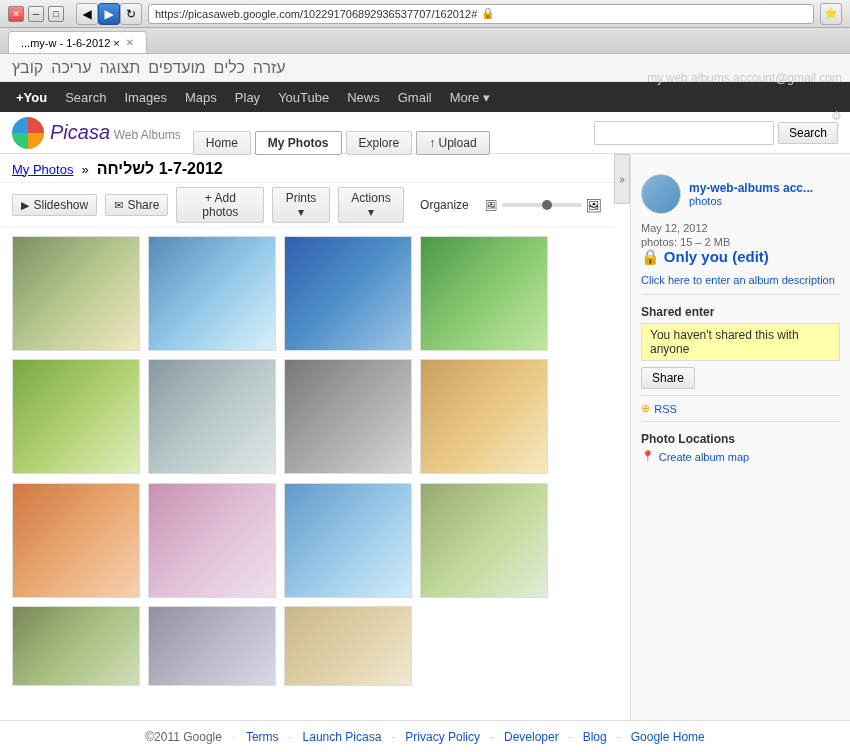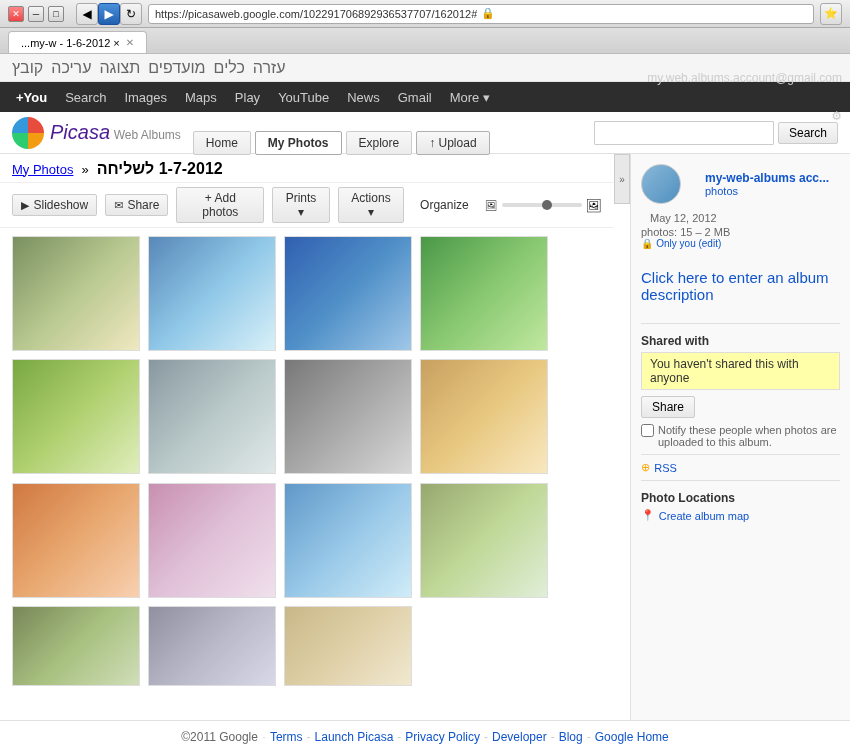--- a/index.html
+++ b/index.html
@@ -260,35 +260,36 @@
     
     .sidebar {
       width: 220px;
       border-left: 1px solid #e0e0e0;
       background: #f9f9f9;
       padding: 10px;
       overflow-y: auto;
       font-size: 12px;
     }
     .sidebar-profile {
-      display: flex; align-items: center; gap: 24px;
+      display: flex; align-items: center; gap: 8px;
       margin-bottom: 8px;
+      margin-top: 10px;
     }
     .profile-pic {
       width: 40px; height: 40px;
       border-radius: 50%;
       background: linear-gradient(135deg, #8ab8d8, #5090c0);
       border: 1px solid #ccc;
     }
     .profile-name { font-weight: bold; color: #15c; font-size: 12px; }
     .profile-sub { color: #15c; font-size: 11px; }
-    .sidebar-date { color: #666; font-size: 11px; margin: 6px 9px 2px; }
+    .sidebar-date { color: #666; font-size: 11px; margin: 6px 0 2px; }
     .sidebar-meta { color: #666; font-size: 11px; }
-    .sidebar-lock { color: #15c; font-size: 10px; }
-    .sidebar-desc { color: #15c; font-size: 15px; margin: 20px 0; }
+    .sidebar-lock { color: #15c; font-size: 15px; font-weight: bold; }
+    .sidebar-desc { color: #15c; font-size: 11px; margin: 8px 0; }
     .sidebar-section { font-weight: bold; color: #333; margin: 10px 0 4px; font-size: 12px; }
     .sharing-box {
       background: #ffffaa;
       border: 1px solid #ddd;
       padding: 4px 8px;
       font-size: 12px;
       color: #333;
       margin-bottom: 6px;
     }
     .share-btn {
@@ -314,21 +315,21 @@
     }
 
     
     .footer {
       background: white;
       border-top: 1px solid #e0e0e0;
       height: 32px;
       display: flex;
       align-items: center;
       justify-content: center;
-      gap: 4px;
+      gap: 10px;
       font-size: 12px;
       color: #666;
     }
     .footer a { color: #15c; text-decoration: none; font-size: 12px; }
     .footer-sep { color: #ccc; }
   </style>
 </head>
 <body>
 
 <div class="browser-titlebar">
@@ -499,27 +500,23 @@
         <div class="profile-sub">photos</div>
       </div>
     </div>
     <div class="sidebar-date">May 12, 2012</div>
     <div class="sidebar-meta">photos: 15 – 2 MB</div>
     <div class="sidebar-lock">
       🔒 <span>Only you (edit)</span>
     </div>
     <div class="sidebar-desc">Click here to enter an album description</div>
     <hr class="sidebar-divider">
-    <div class="sidebar-section">Shared with</div>
+    <div class="sidebar-section">Shared enter</div>
     <div class="sharing-box">You haven't shared this with anyone</div>
     <button class="share-btn">Share</button>
-    <div class="notify-checkbox">
-      <input type="checkbox" style="">
-      <span>Notify these people when photos are uploaded to this album.</span>
-    </div>
     <hr class="sidebar-divider">
     <a href="#" class="rss-link">
       <span style="color:orange;">⊕</span>
       <span>RSS</span>
     </a>
     <hr class="sidebar-divider">
     <div class="sidebar-section">Photo Locations</div>
     <a href="#" class="map-link">
       <span style="color:#e8a000;">📍</span>
       <span>Create album map</span>

